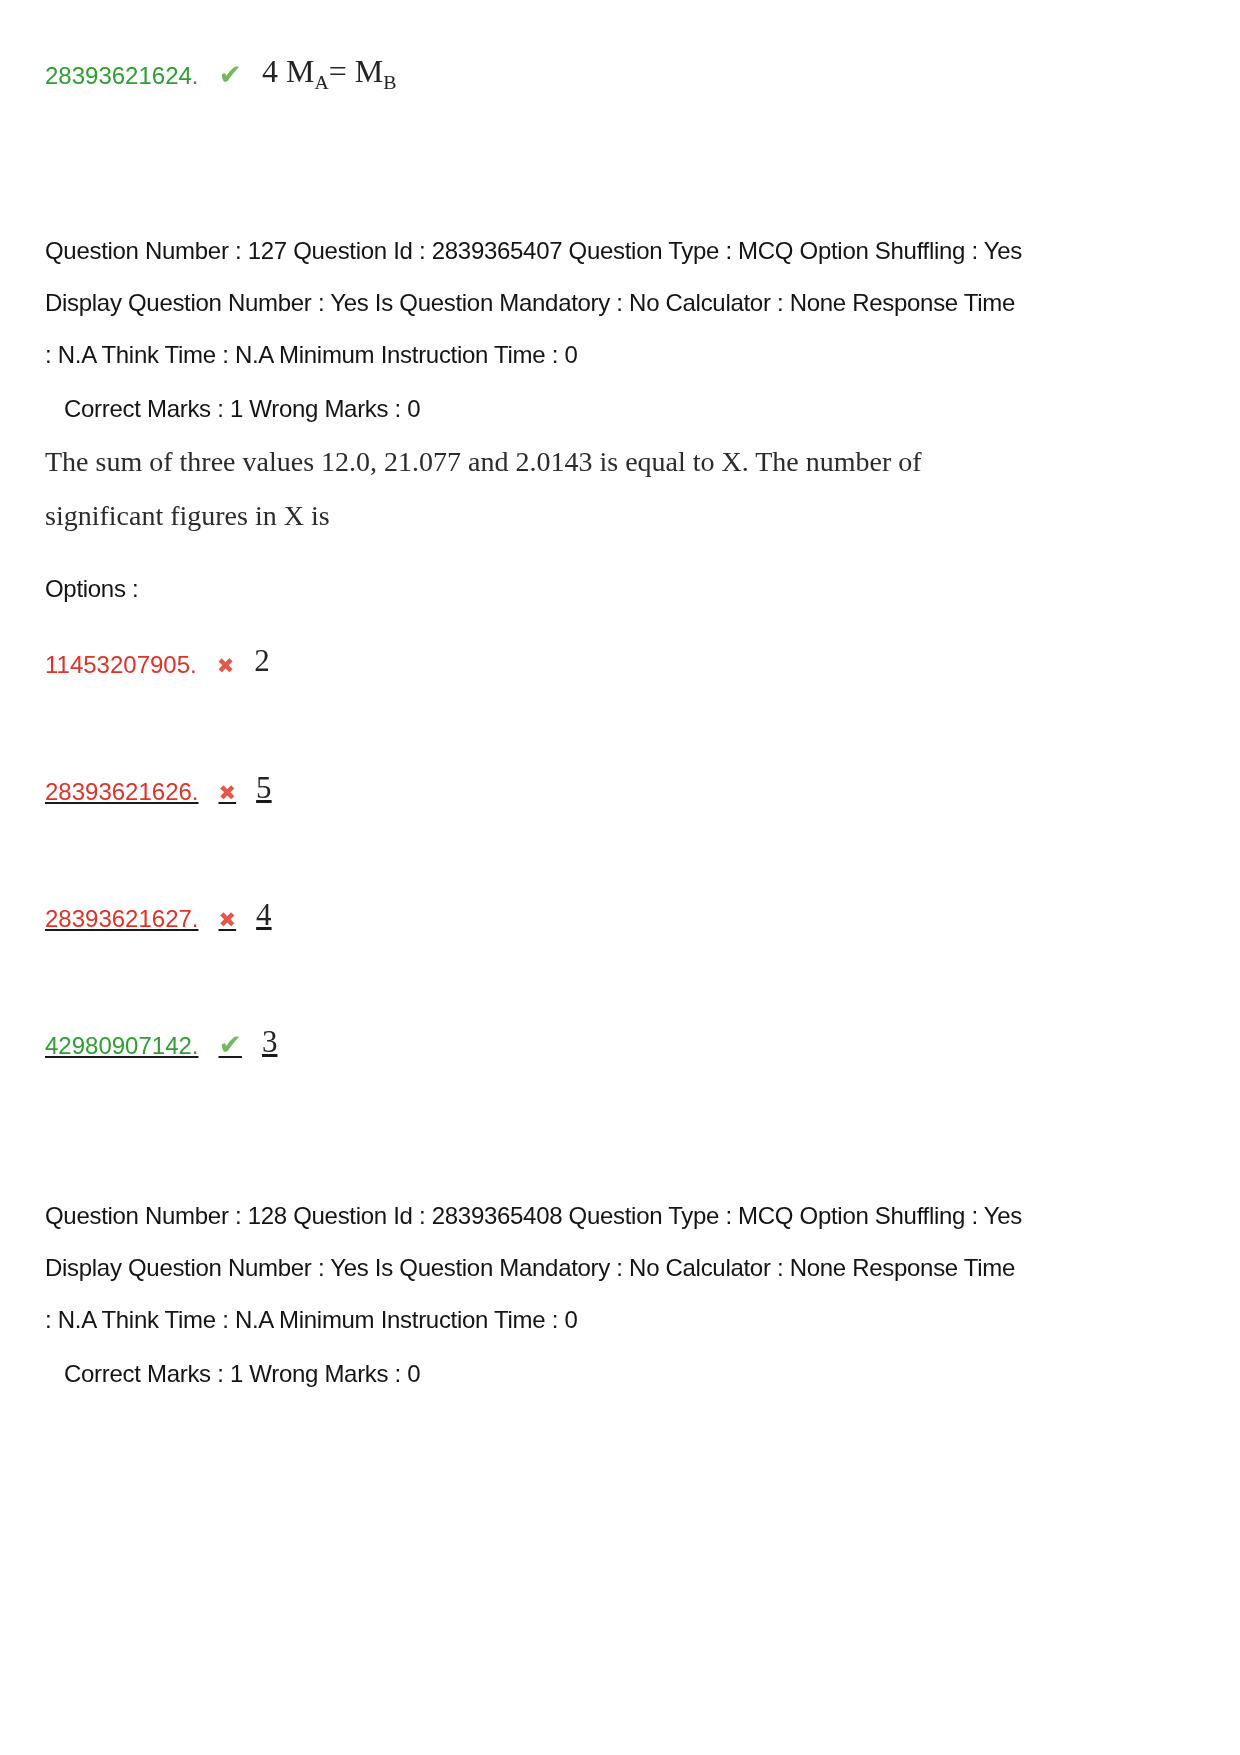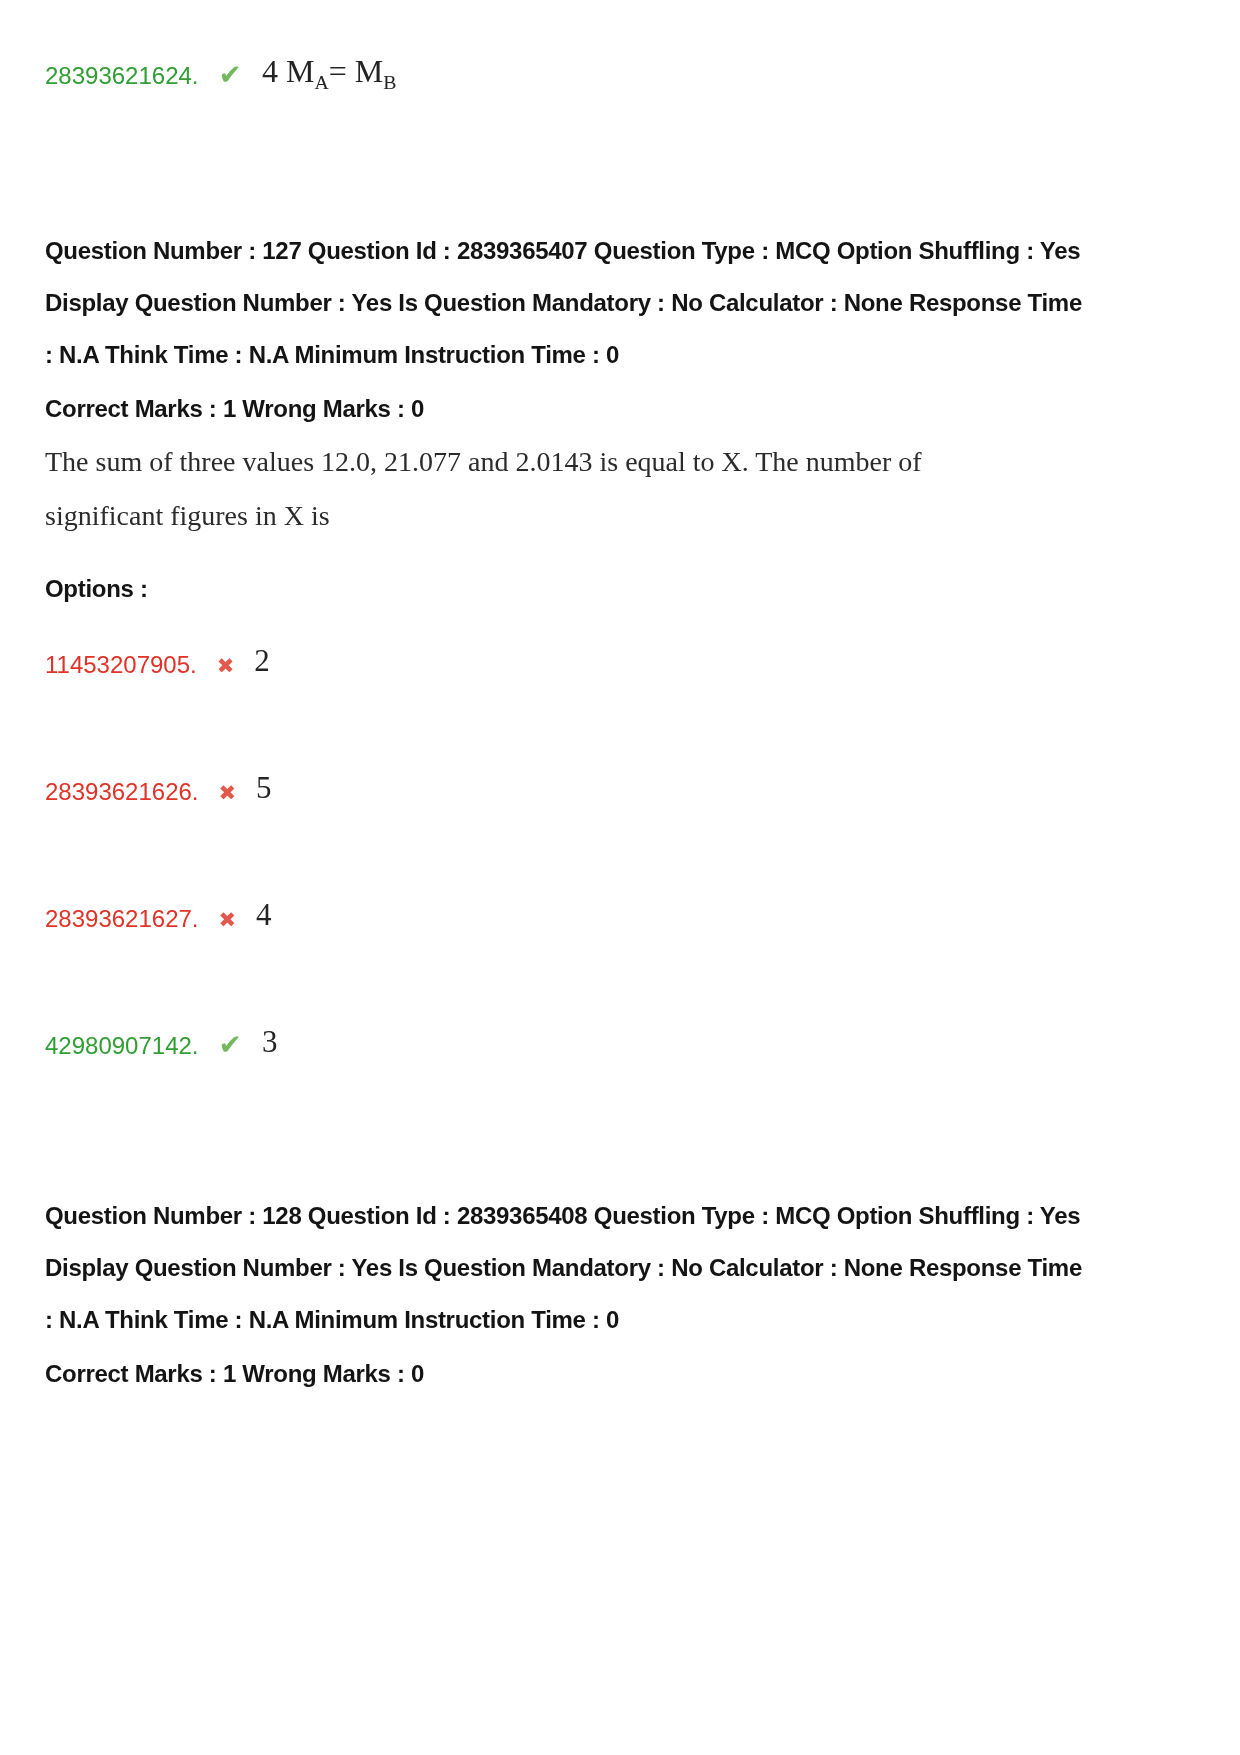--- a/index.html
+++ b/index.html
@@ -24,42 +24,42 @@
     font-family:"Liberation Serif", "DejaVu Serif", serif;
     font-size:31px; color:#242424; position:relative; top:-2px;
   }
 
   #top-option { margin-top:55px; }
   .math { font-size:32px; }
   .math sub { font-size:0.62em; }
 
   
   .meta-line, .marks-line, .options-label {
-    font-weight:700; font-size:24px; line-height:52px;
+    font-weight:400; font-size:24px; line-height:52px;
     letter-spacing:-0.3px; white-space:nowrap; color:#141414;
   }
 
   #q127-block { margin-top:130px; }
-  .marks-line { margin-top:2px; }
+  .marks-line { margin-top:2px;margin-left:19px; }
 
   
   .body-en {
     margin-top:0;
     font-family:"Liberation Serif", "DejaVu Serif", serif;
     font-size:28px; line-height:54px; color:#2b2b2b;
   }
   .body-te {
     margin-top:22px;
     font-family:"Liberation Serif", "DejaVu Serif", serif;
     font-size:27px; line-height:40px; color:#2b2b2b; white-space:nowrap;
   }
   .options-label { margin-top:20px; }
 
   .opts .opt-row:first-child { margin-top:30px; }
-  .opts .opt-row + .opt-row  { margin-top:87px; }
+  .opts .opt-row + .opt-row  { margin-top:87px;text-decoration:underline; }
 
   #q128-block { margin-top:124px; }
 </style>
 </head>
 <body>
 
 <div class="page">
 
   <div class="opt-row" id="top-option" data-status="correct">
     <span class="opt-id">28393621624.</span>

